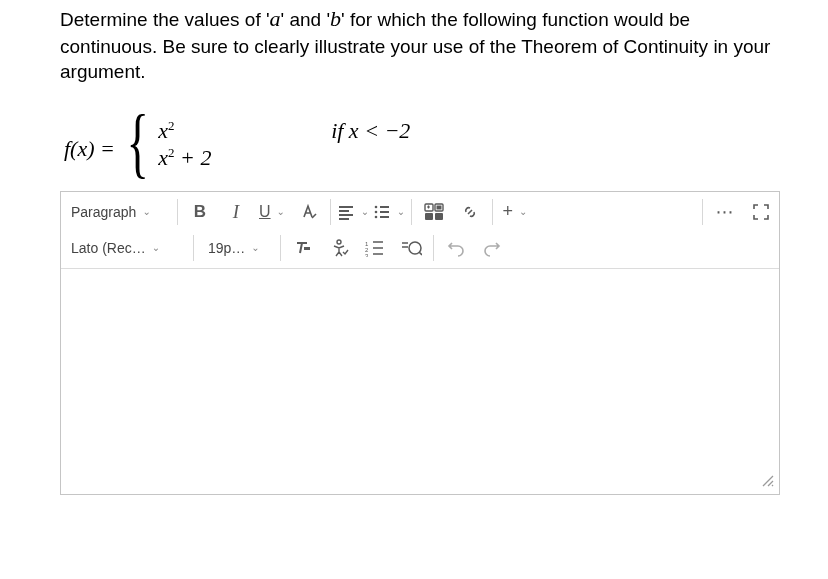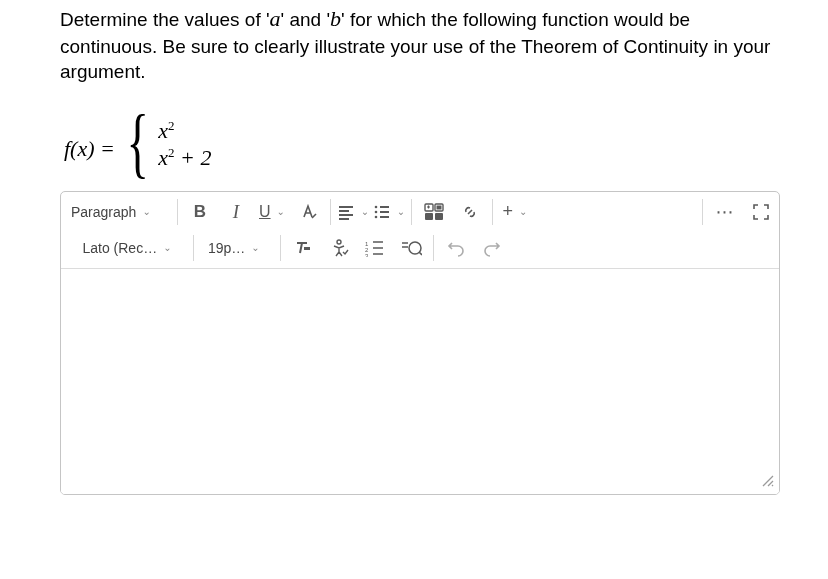--- a/index.html
+++ b/index.html
@@ -38,21 +38,21 @@
     transform: translateY(-2px) scaleX(0.6);
     display: inline-block;
   }
   .cases { display: inline-block; }
   .row { display: flex; height: 27px; }
   .col1 { width: 92px; }
   .col2 { width: 160px; text-align: right; white-space: nowrap; }
   .sup { font-size: 13px; vertical-align: super; }
   .editor {
     border: 1px solid #c5c5c5;
-    border-radius: 5px;
+    border-radius: 0;
     overflow: hidden;
   }
   .toolbar {
     border-bottom: 1px solid #dcdcdc;
     padding: 2px 0;
   }
   .tb-row {
     display: flex;
     align-items: center;
     height: 36px;
@@ -112,20 +112,21 @@
   </div>
 
   <div class="math-block">
     <span class="fx">f(x) = </span>
     <span class="brace">{</span>
     <span class="cases">
       <span class="row">
         <span class="col1">
           <span style="font-style:italic">x</span><span class="sup" style="font-style:normal">2</span>
         </span>
+        <span class="col2">if x &lt; −2</span>
       </span>
       <span class="row">
         <span class="col1">
           <span style="font-style:italic">x</span><span class="sup" style="font-style:normal">2</span> + 2
         </span>
       </span>
     </span>
   </div>
 
   <div class="editor">
@@ -196,21 +197,21 @@
             <span>⋯</span>
           </div>
         <div class="tb-item icon">
           <svg width="18" height="18" viewBox="0 0 18 18">
               <path d="M2 6 V2 H6 M12 2 H16 V6 M16 12 V16 H12 M6 16 H2 V12" stroke="#5a5a5a" stroke-width="1.6" fill="none"></path>
             </svg>
         </div>
       </div>
 
       <div class="tb-row">
-        <div class="tb-item tb-sel" style="width:128px;justify-content:center">
+        <div class="tb-item tb-sel" style="width:128px;justify-content:flex-start">
           <span>Lato (Rec…</span>
           <span class="chev">⌄</span>
         </div>
         <div class="divider"></div>
         <div class="tb-item tb-sel" style="width:78px;justify-content:flex-start">
           <span>19p…</span>
           <span class="chev">⌄</span>
         </div>
         <div class="divider"></div>
         <div class="tb-item icon">

